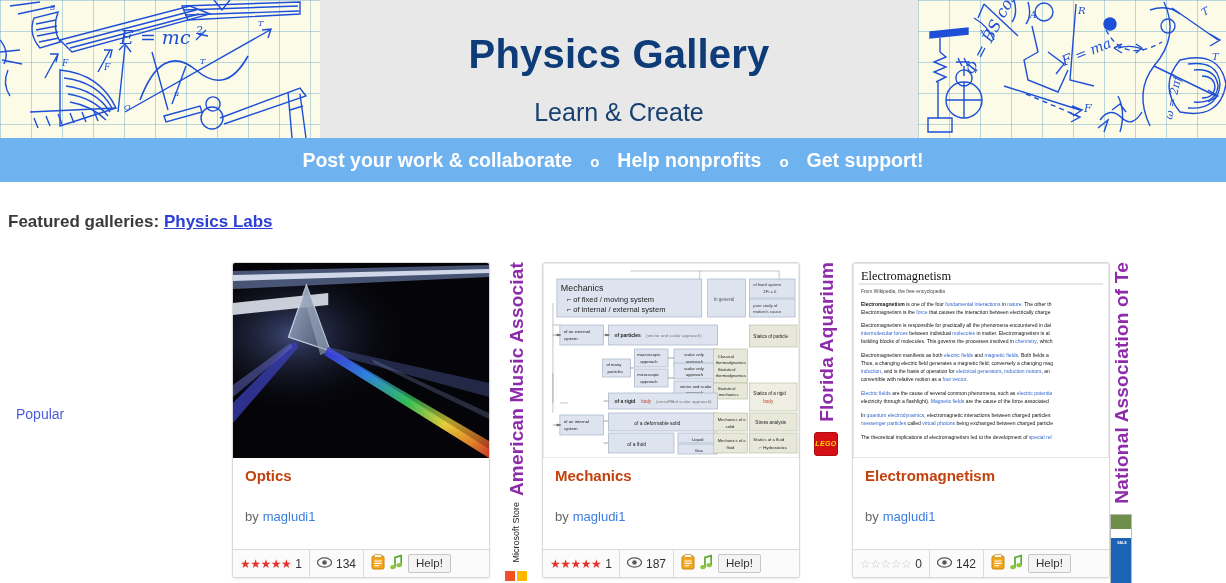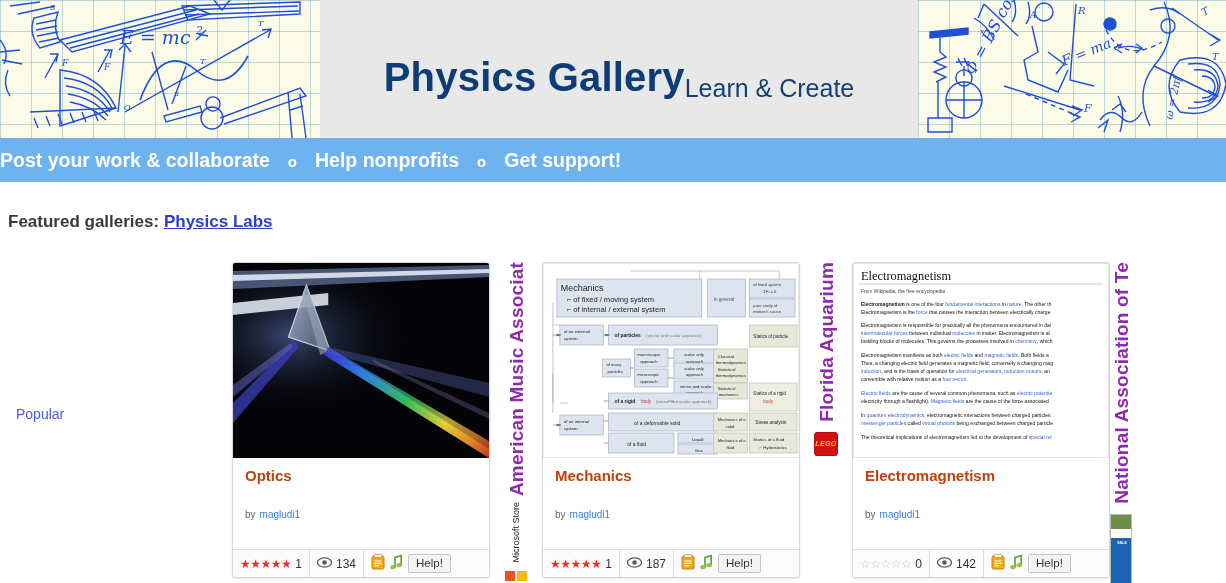--- a/index.html
+++ b/index.html
@@ -36,37 +36,37 @@
       linear-gradient(to right, rgba(110,170,200,.45) 1px, transparent 1px),
       linear-gradient(to bottom, rgba(110,170,200,.45) 1px, transparent 1px);
     background-size: 31px 31px;
   }
   .doodle-svg { position: absolute; inset: 0; width: 100%; height: 100%; }
 
   .hdr-center {
     position: absolute;
     left: 320px; right: 308px; top: 0; height: 160px;
     background: #e8e8e8;
-    display: flex; flex-direction: row;
+    display: flex; flex-direction: column;
     align-items: center; justify-content: center;
     z-index: 3;
   }
   .site-title {
     font-size: 40px; font-weight: bold; color: #0d3c78;
     letter-spacing: .2px; line-height: 1.05; margin: 0 0 6px 0;
   }
   .site-tagline {
     font-size: 25px; color: #16406f; font-weight: normal; line-height: 1.1; margin-top: 18px;
   }
 
   
   .navbar {
     width: 1226px; height: 44px;
     background: #6FB2F0;
-    display: flex; align-items: center; justify-content: flex-start;
+    display: flex; align-items: center; justify-content: center;
     gap: 0;
   }
   .nav-link {
     color: #ffffff; font-size: 19.5px; font-weight: bold;
     text-decoration: none; cursor: pointer; white-space: nowrap;
   }
   .nav-sep {
     color: #ffffff; font-size: 15px; font-weight: bold;
     padding: 0 18px; position: relative; top: 1px;
   }
@@ -120,21 +120,21 @@
     padding: 9px 12px 0 12px;
     display: flex; flex-direction: column;
     justify-content: flex-start;
   }
   .card-title {
     font-size: 15px; font-weight: bold; color: #c2410c;
     cursor: pointer; text-decoration: none; line-height: 1.2;
   }
   .card-by {
     margin-top: 24px;
-    font-size: 10px; color: #666;
+    font-size: 13px; color: #666;
   }
   .card-by .author {
     color: #3b7de0; cursor: pointer; margin-left: 4px;
   }
   .card-foot {
     height: 28px;
     border-top: 1px solid #dcdcdc;
     background: #fbfbfb;
     display: flex; align-items: stretch;
     font-size: 12px;

